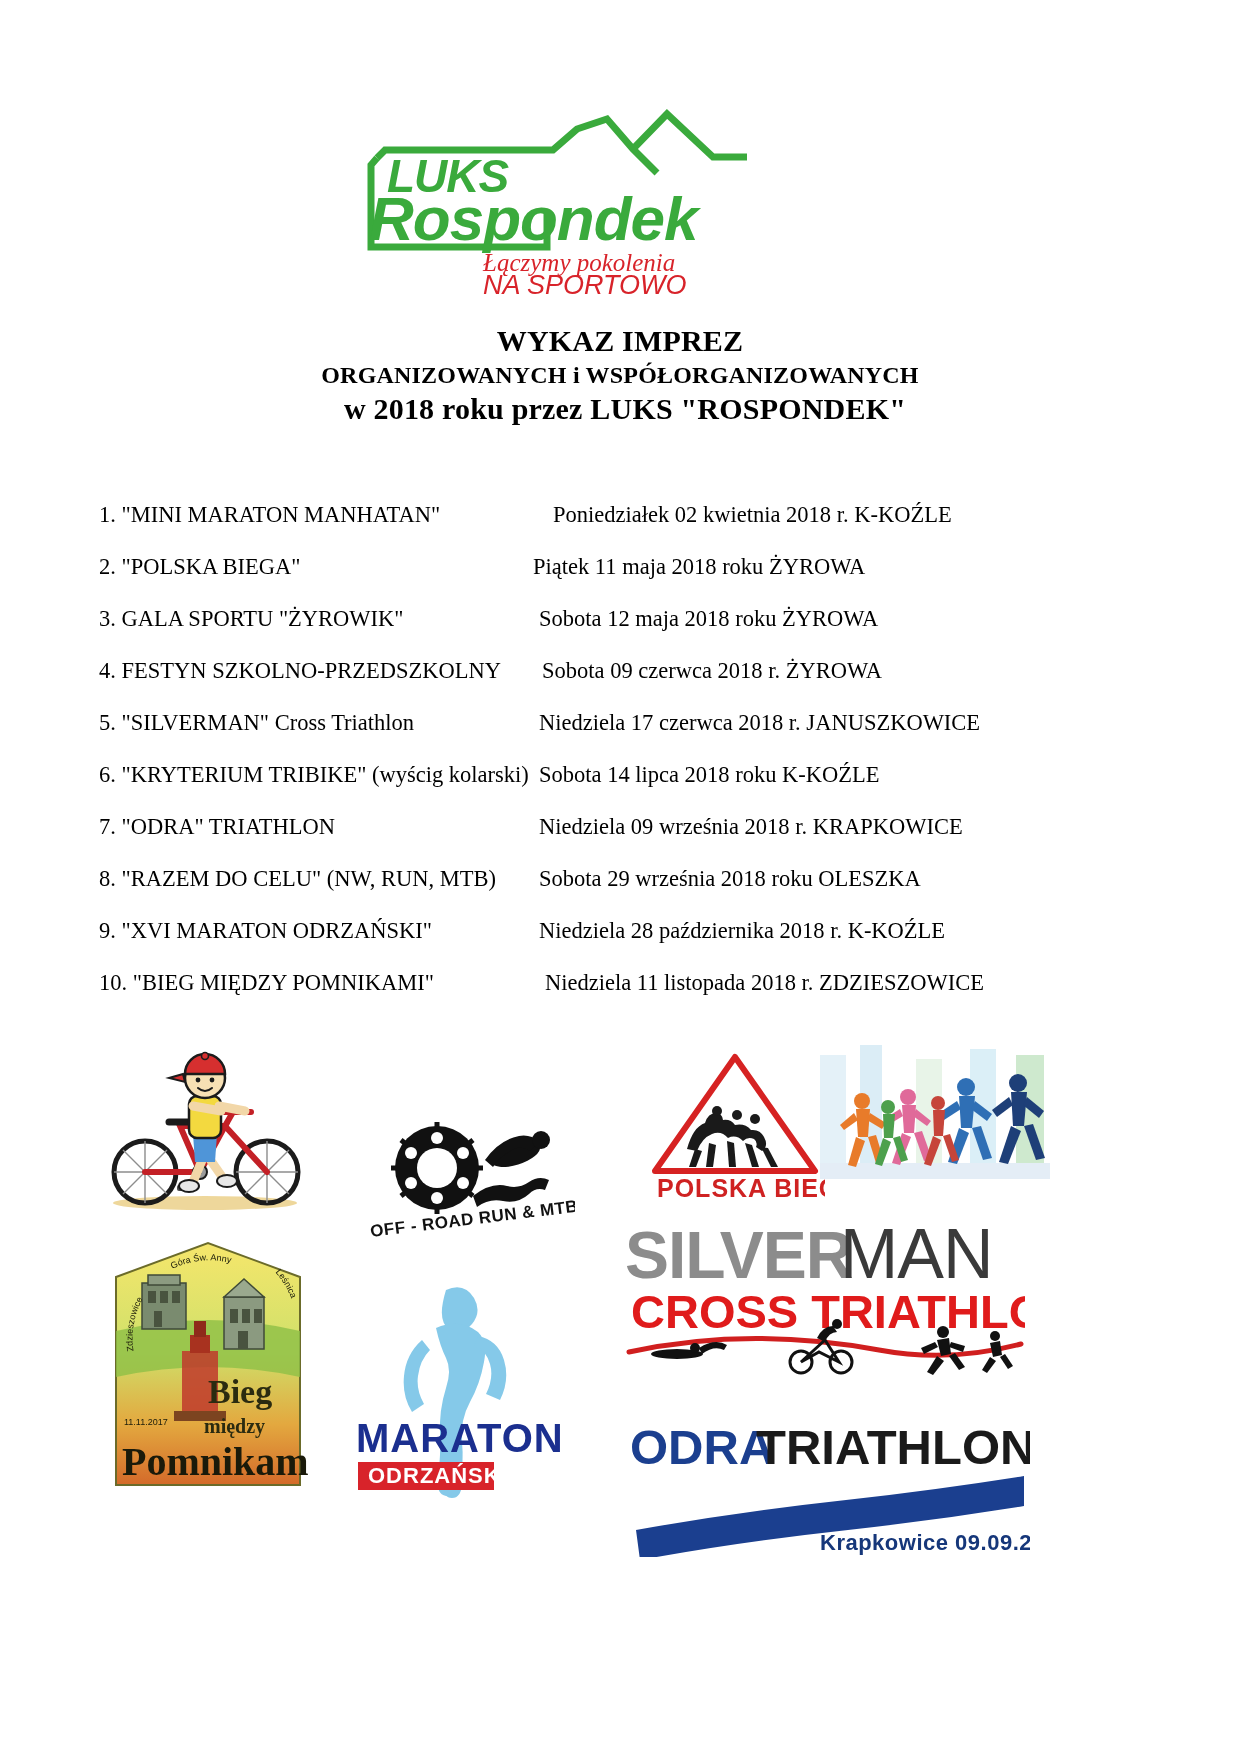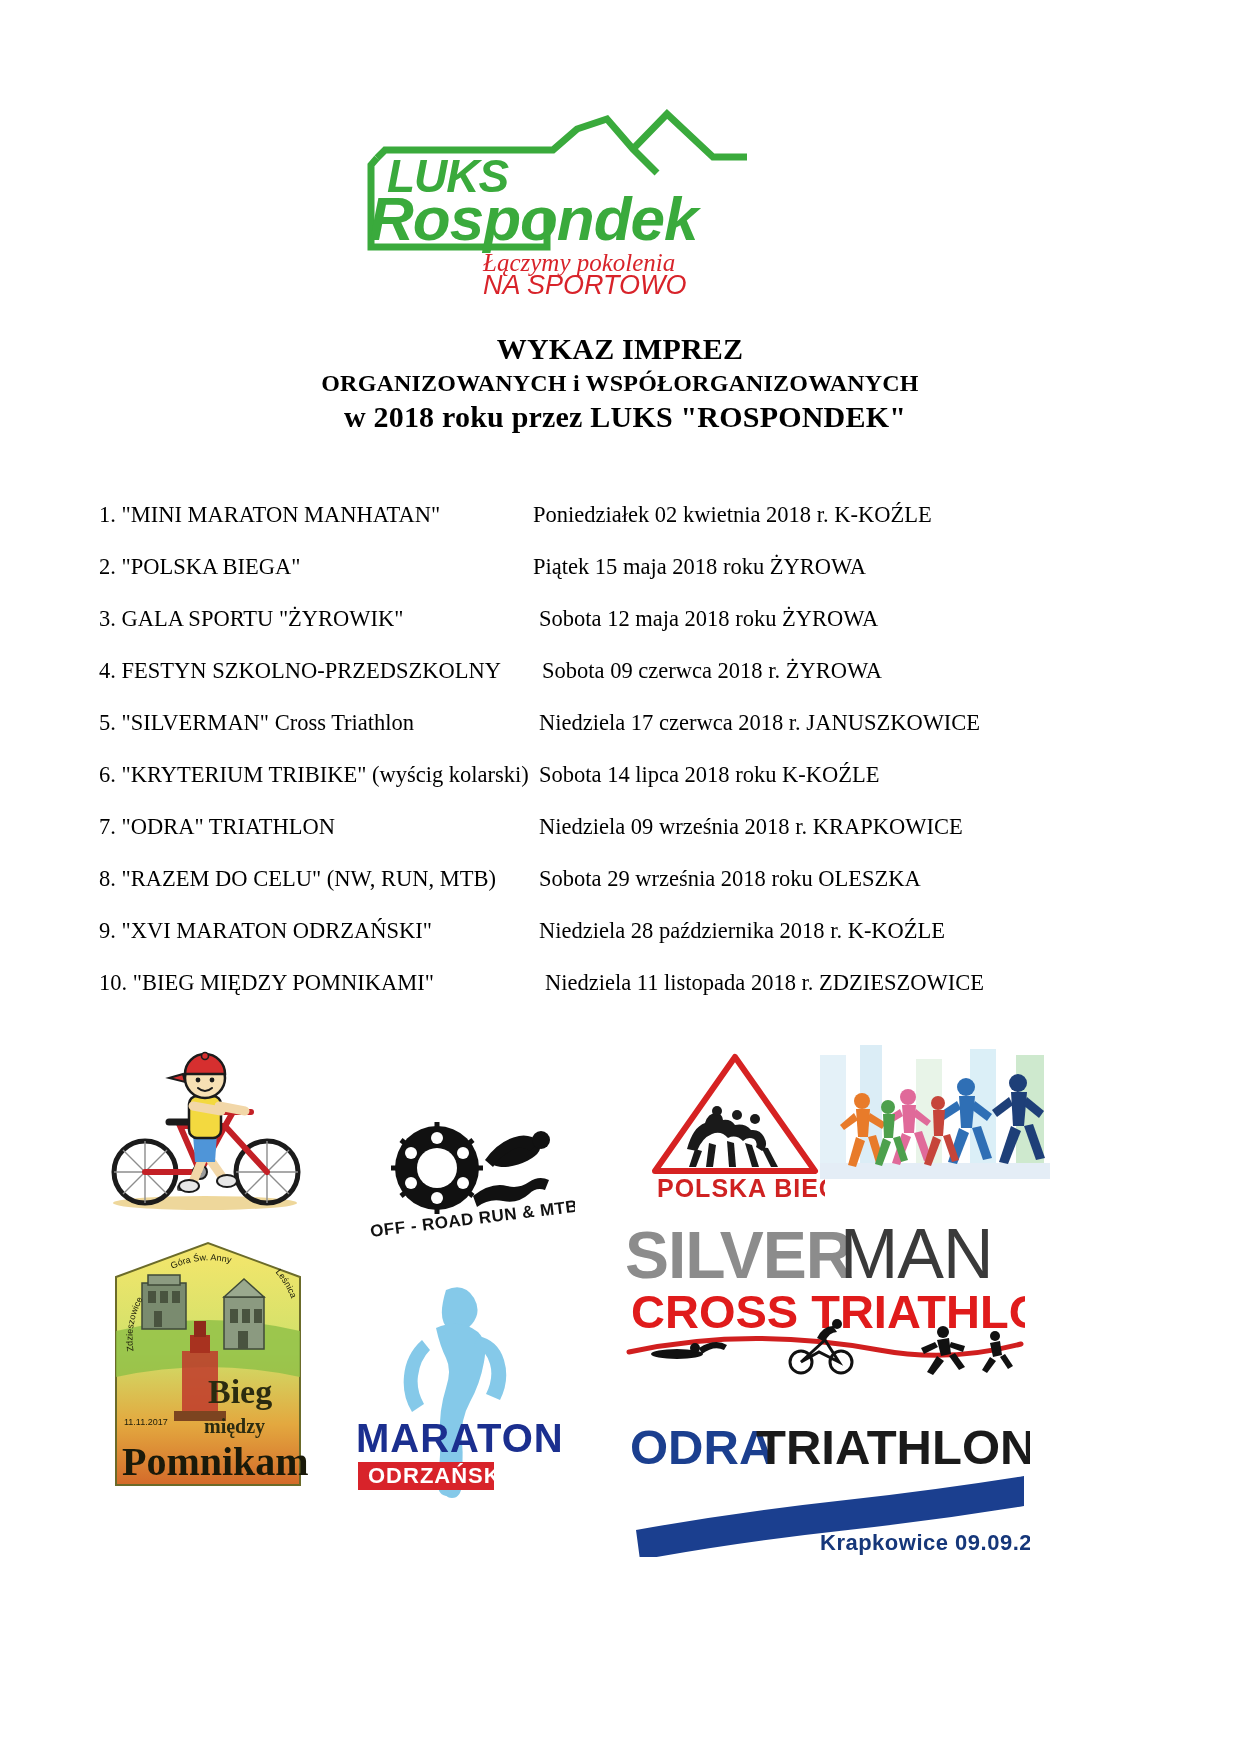--- a/index.html
+++ b/index.html
@@ -4,21 +4,21 @@
 <style>
   html,body{margin:0;padding:0;background:#ffffff;}
   body{width:1240px;height:1754px;position:relative;overflow:hidden;
        font-family:"Liberation Serif",serif;color:#000;}
 
   
   #logo-block{position:absolute;left:0;top:95;width:1099px;height:210px;}
   #logo-svg{display:block;margin:0 auto;}
 
   
-  #title-block{position:absolute;left:0;top:332px;width:1240px;text-align:center;}
+  #title-block{position:absolute;left:0;top:324px;width:1240px;text-align:center;}
   .title-line{font-family:"Liberation Serif",serif;font-weight:bold;
               font-size:30px;line-height:34px;letter-spacing:0.2px;color:#000;
               white-space:nowrap;}
   .title-line.l2{font-size:24px;}
   .title-line.l3{font-size:30px;padding-left:10px;}
 
   
   #event-list{position:absolute;left:99px;top:500px;width:1050px;}
   .event-row{position:relative;height:52px;font-size:22.5px;line-height:30px;
              white-space:nowrap;}
@@ -86,25 +86,25 @@
 
 <div id="title-block">
   <div class="title-line l1">WYKAZ IMPREZ</div>
   <div class="title-line l2">ORGANIZOWANYCH i WSPÓŁORGANIZOWANYCH</div>
   <div class="title-line l3">w 2018 roku przez LUKS "ROSPONDEK"</div>
 </div>
 
 <div id="event-list">
   <div class="event-row">
     <span class="ev-name">1. "MINI MARATON MANHATAN"</span>
-    <span class="ev-date" style="left:434px;font-family:Liberation Serif, serif;">Poniedziałek 02 kwietnia 2018 r. K-KOŹLE</span>
+    <span class="ev-date" style="left:454px;font-family:Liberation Serif, serif;">Poniedziałek 02 kwietnia 2018 r. K-KOŹLE</span>
   </div>
   <div class="event-row">
     <span class="ev-name">2. "POLSKA BIEGA"</span>
-    <span class="ev-date" style="left:434px;">Piątek 15 maja 2018 roku    ŻYROWA</span>
+    <span class="ev-date" style="left:434px;">Piątek 11 maja 2018 roku    ŻYROWA</span>
   </div>
   <div class="event-row">
     <span class="ev-name">3. GALA SPORTU "ŻYROWIK"</span>
     <span class="ev-date" style="left:440px;">Sobota 12 maja 2018 roku   ŻYROWA</span>
   </div>
   <div class="event-row">
     <span class="ev-name">4. FESTYN SZKOLNO-PRZEDSZKOLNY</span>
     <span class="ev-date" style="left:443px;font-family:Liberation Serif, serif;">Sobota 09 czerwca 2018 r.  ŻYROWA</span>
   </div>
   <div class="event-row">

